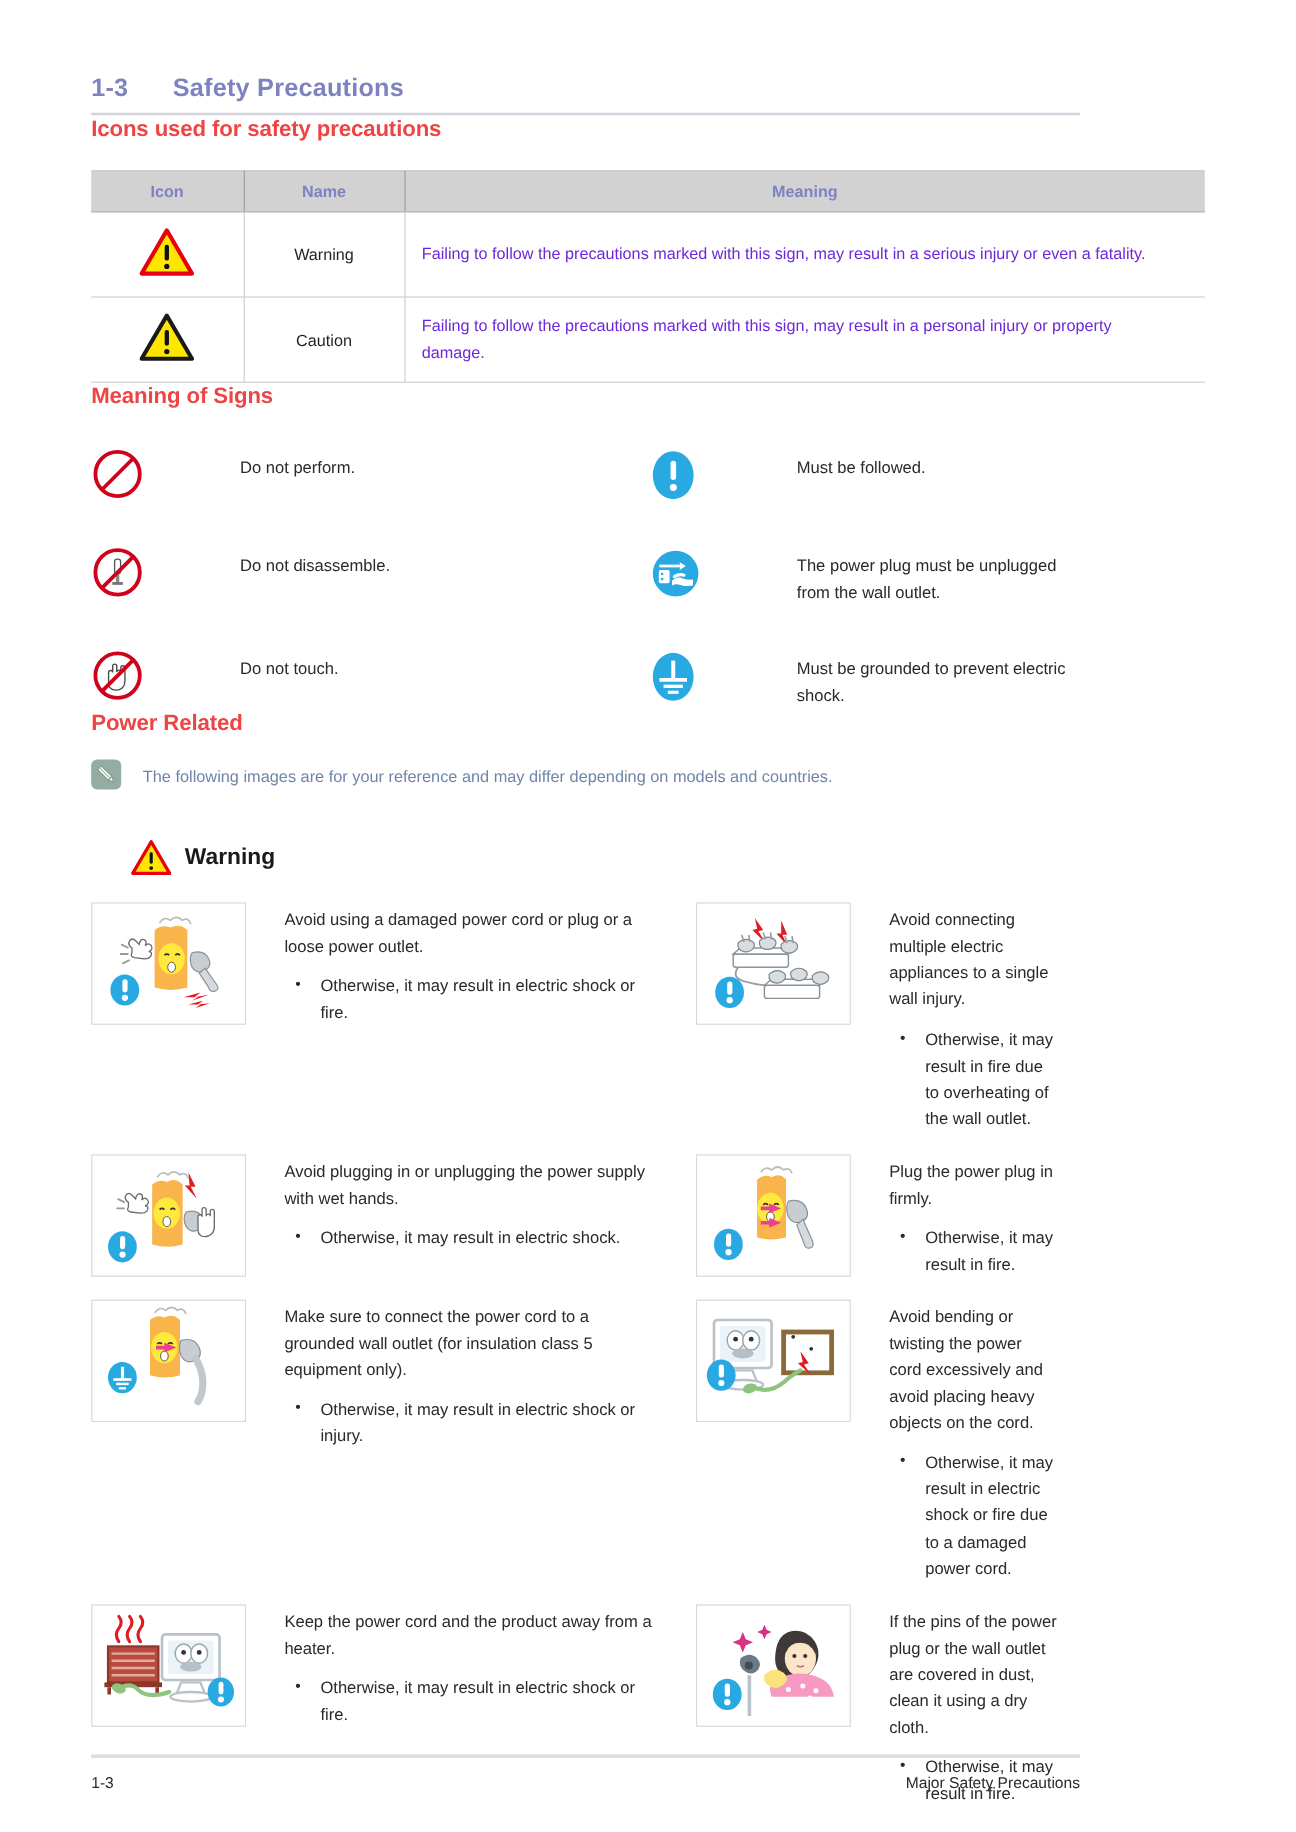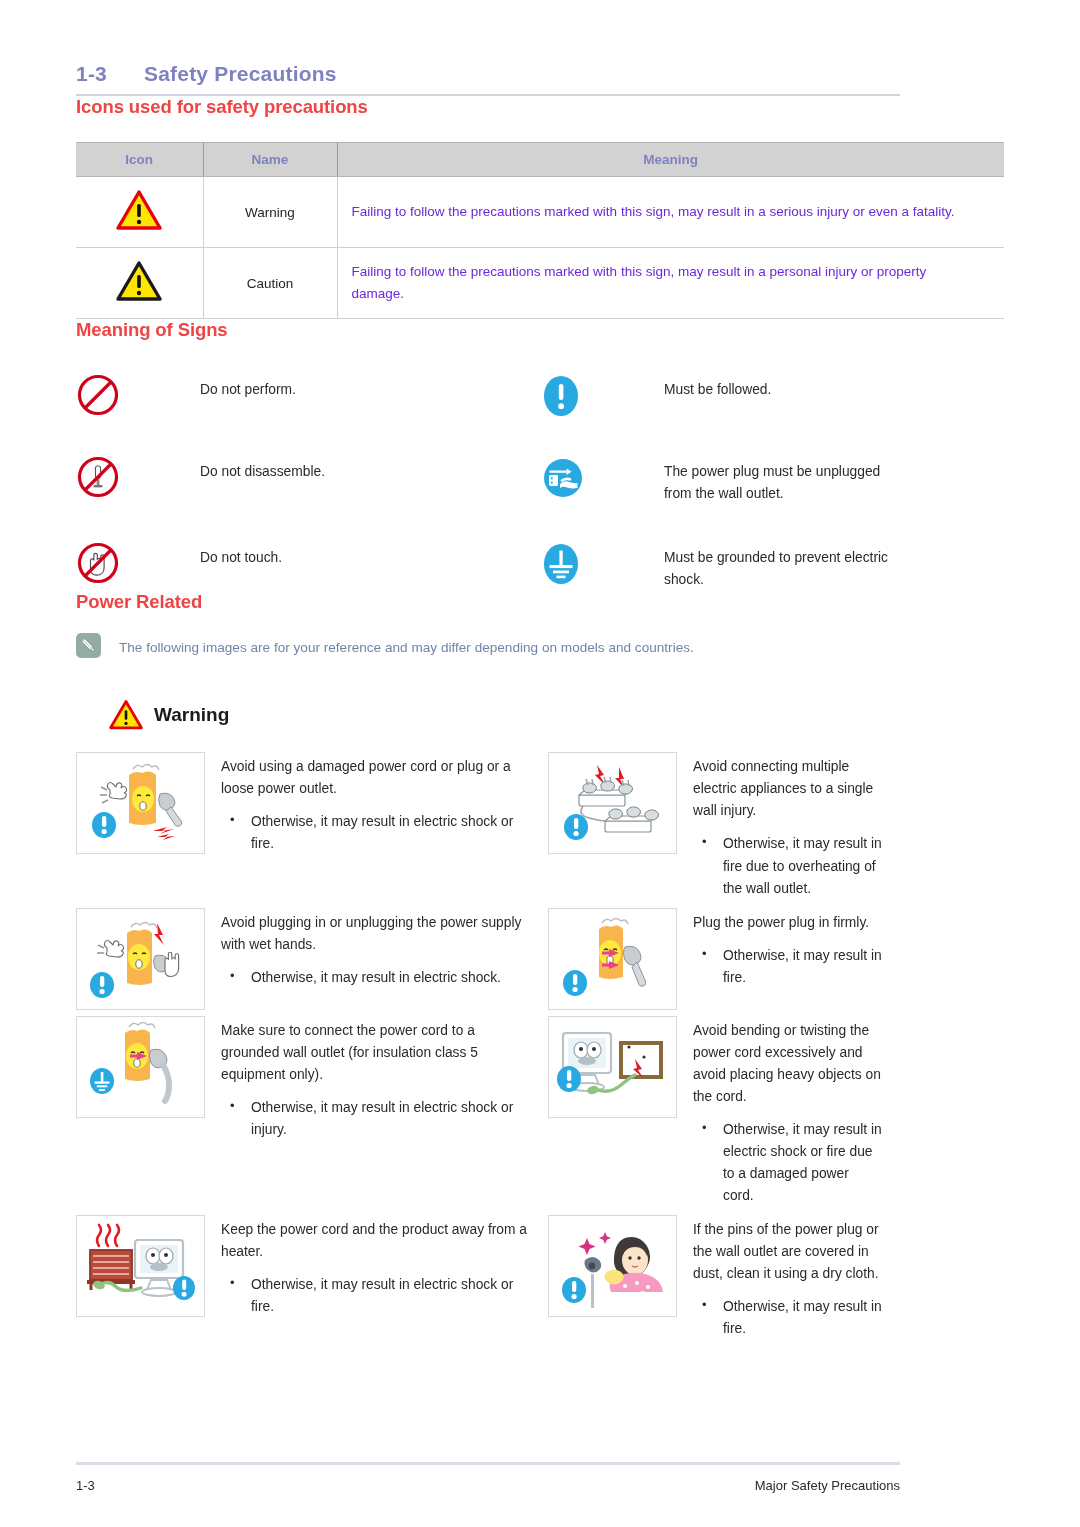--- a/index.html
+++ b/index.html
@@ -157,20 +157,21 @@
   }
 
   
   .warn-grid {
     margin-top: 22px;
     display: grid;
     grid-template-columns: 132px 340px 132px 1fr;
     column-gap: 0;
     row-gap: 6px;
     align-items: start;
+    gap: 16px;
   }
   .thumb {
     width: 129px;
     height: 102px;
     border: 1px solid #d8d8d8;
     background: #ffffff;
     box-sizing: border-box;
     line-height: 0;
     overflow: hidden;
   }

